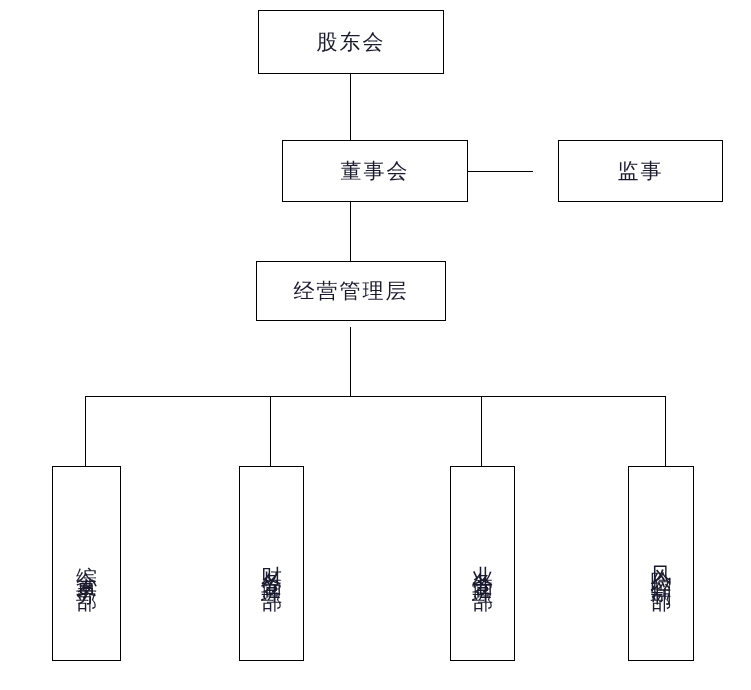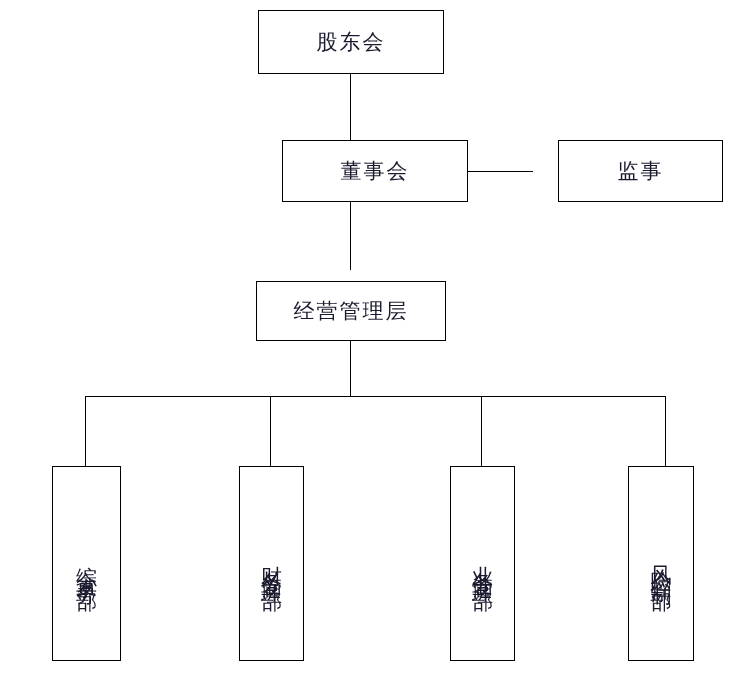--- a/index.html
+++ b/index.html
@@ -77,21 +77,21 @@
   </div>
 
   <div class="node" style="left:258px; top:140px; width:186px; height:62px;margin-left:24px;">
     <span class="node-label">董事会</span>
   </div>
 
   <div class="node" style="left:533px; top:140px; width:165px; height:62px;margin-left:25px;">
     <span class="node-label">监事</span>
   </div>
 
-  <div class="node" style="left:256px; top:281px; width:190px; height:60px;">
+  <div class="node" style="left:256px; top:261px; width:190px; height:60px;">
     <span class="node-label">经营管理层</span>
   </div>
 
   <div class="node node-vertical" style="left:52px; top:466px; width:69px; height:195px;">
     <span class="node-label">综合事务部</span>
   </div>
 
   <div class="node node-vertical" style="left:239px; top:466px; width:65px; height:195px;">
     <span class="node-label">财务管理部</span>
   </div>

